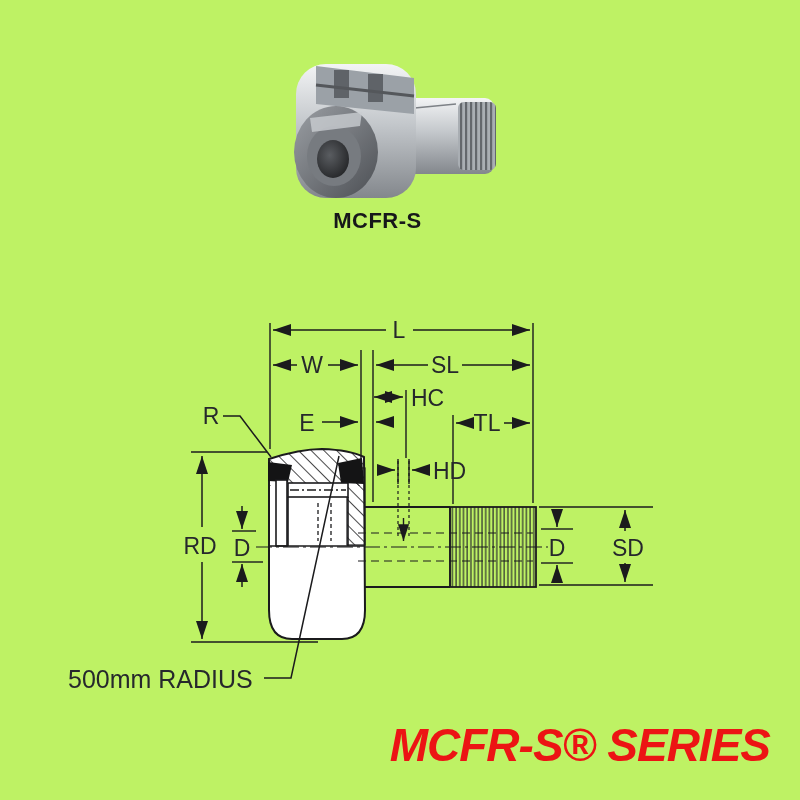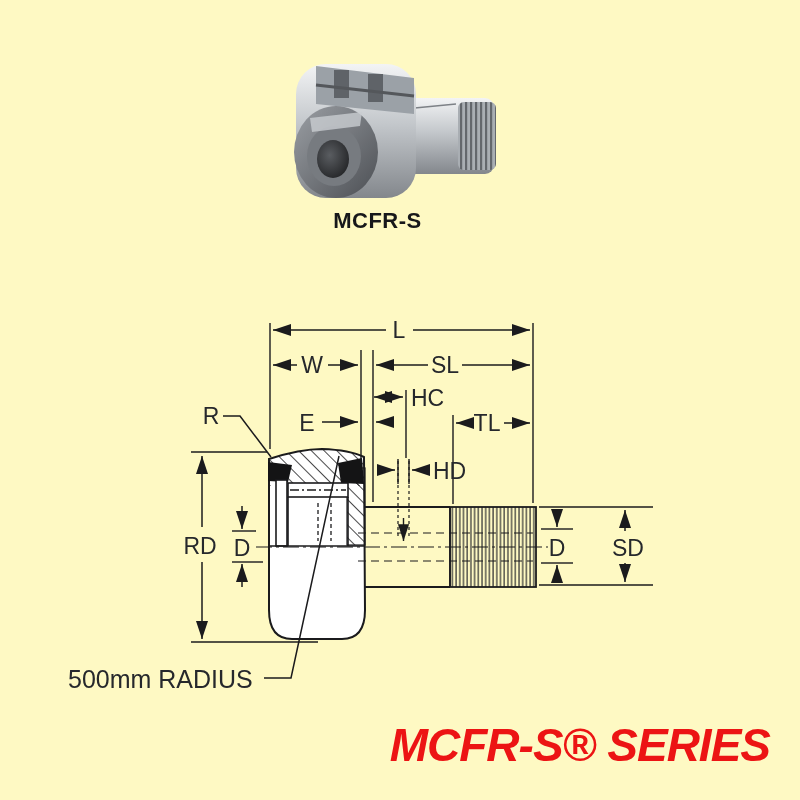--- a/index.html
+++ b/index.html
@@ -1,16 +1,16 @@
 <!DOCTYPE html>
 <html><head>
 <meta charset="utf-8">
 <style>
   html,body{margin:0;padding:0;background:#ffffff;}
-  .page{position:relative;width:800px;height:800px;background:#fef9c3;overflow:hidden;
+  .page{position:relative;width:800px;height:800px;background:#bef264;overflow:hidden;
         font-family:"Liberation Sans",sans-serif;}
   .photo-wrap{position:absolute;left:290px;top:52px;width:215px;height:152px;}
   .photo-caption{position:absolute;left:290px;top:208px;width:175px;text-align:center;
         font-size:22px;font-weight:bold;color:#17181a;letter-spacing:.5px;}
   .drawing-svg{position:absolute;left:0;top:0;width:800px;height:800px;}
   .series-title{position:absolute;right:30px;top:718px;font-size:46px;font-weight:bold;
         font-style:italic;letter-spacing:-1px;white-space:nowrap;}
   svg text{font-family:"Liberation Sans",sans-serif;fill:#26282c;}
   .dimtext{font-size:23px;}
   .notetext{font-size:25px;}

